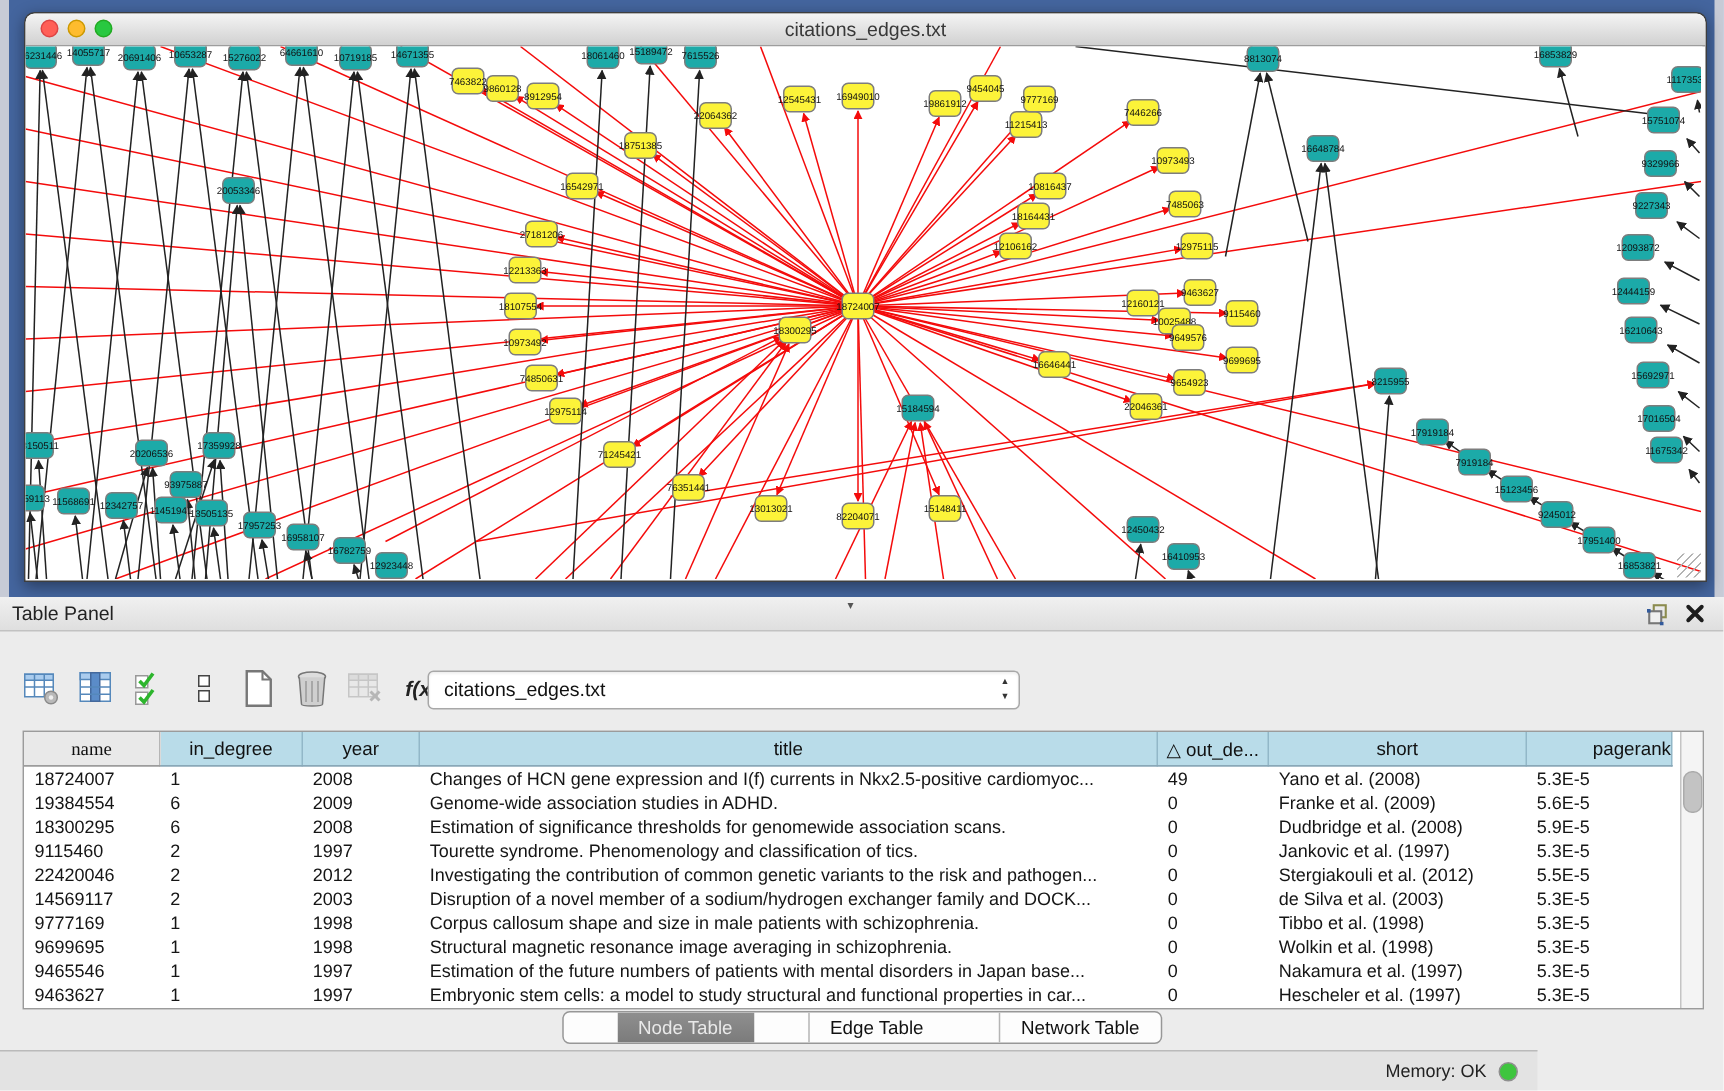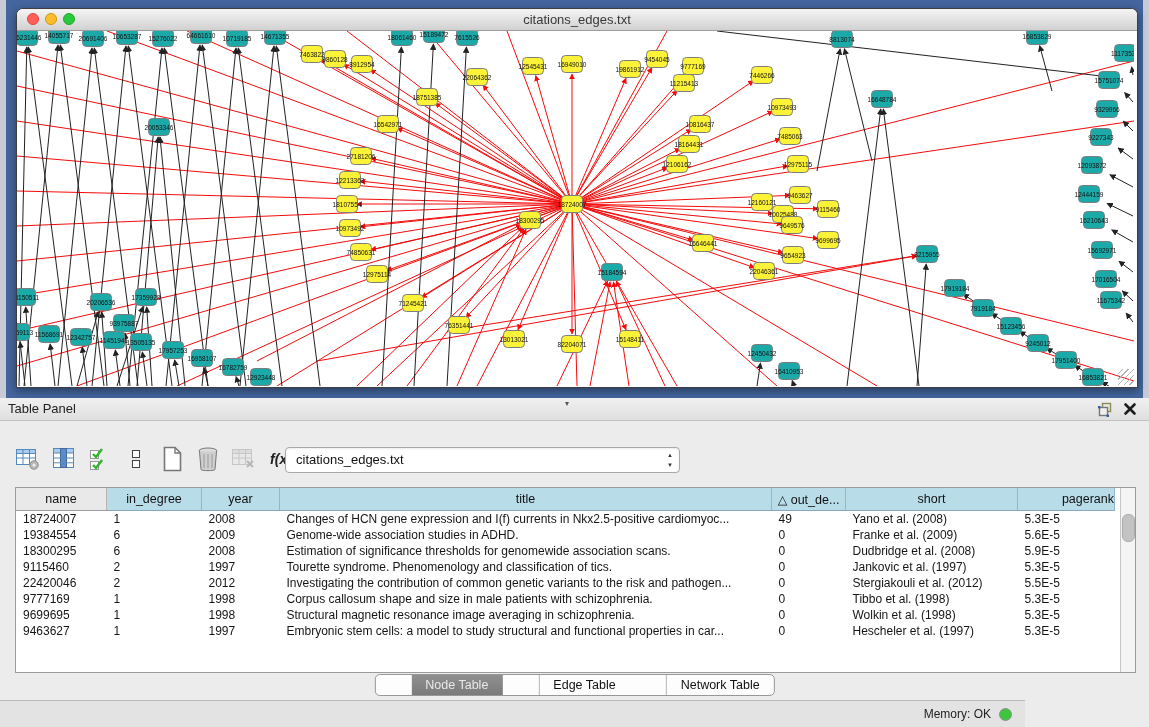--- a/index.html
+++ b/index.html
@@ -42,21 +42,21 @@
   #combo{position:absolute;left:285px;top:49px;width:393px;height:24px;background:#fff;
        border:1px solid #a8a8a8;border-radius:4px;box-shadow:inset 0 1px 2px rgba(0,0,0,.08);}
   #combo-value{position:absolute;left:10px;line-height:24px;font-size:13px;color:#111;}
   #combo-arrows{position:absolute;right:6px;top:2px;font-size:6px;line-height:10px;color:#333;text-align:center;}
 
   #table-wrap{position:absolute;left:15px;top:89px;width:1119px;height:184px;background:#fff;
        border:1px solid #9b9b9b;overflow:hidden;}
   table{border-collapse:collapse;table-layout:fixed;}
   th{height:22px;background:#b9dce9;border-right:1px solid #92b7c8;border-bottom:1px solid #89a8b8;
      font-weight:normal;font-size:12.5px;color:#111;padding:0;text-align:center;overflow:hidden;white-space:nowrap;}
-  th.col-name{background:#e9e9e9;border-right-color:#b5b5b5;border-bottom-color:#9c9c9c;}
+  th.col-name{background:#e9e9e9;border-right-color:#b5b5b5;border-bottom-color:#9c9c9c;font-family:Liberation Serif, serif;}
   td{height:16px;font-size:12px;color:#151515;padding:0 4px 0 7px;
      white-space:nowrap;overflow:hidden;}
   #vscroll{position:absolute;right:0;top:0;bottom:0;width:14px;background:#f4f4f4;border-left:1px solid #c4c4c4;}
   #vthumb{position:absolute;left:1px;top:26px;width:11px;height:26px;border-radius:6px;
      background:#c3c3c3;border:1px solid #ababab;}
 
   #tabs{position:absolute;top:276px;left:50%;transform:translateX(-50%);display:flex;
      border:1px solid #979797;border-radius:5px;overflow:hidden;background:#fdfdfd;height:20px;}
   .tab{padding:0 14px;line-height:20px;font-size:12.5px;color:#111;border-left:1px solid #b5b5b5;margin-left:36px;}
   .tab:first-child{border-left:none;}
@@ -730,38 +730,56 @@
           <tr>
             <td>22420046</td>
             <td>2</td>
             <td>2012</td>
             <td>Investigating the contribution of common genetic variants to the risk and pathogen...</td>
             <td>0</td>
             <td>Stergiakouli et al. (2012)</td>
             <td>5.5E-5</td>
           </tr>
           <tr>
+            <td>14569117</td>
+            <td>2</td>
+            <td>2003</td>
+            <td>Disruption of a novel member of a sodium/hydrogen exchanger family and DOCK...</td>
+            <td>0</td>
+            <td>de Silva et al. (2003)</td>
+            <td>5.3E-5</td>
+          </tr>
+          <tr>
             <td>9777169</td>
             <td>1</td>
             <td>1998</td>
             <td>Corpus callosum shape and size in male patients with schizophrenia.</td>
             <td>0</td>
             <td>Tibbo et al. (1998)</td>
             <td>5.3E-5</td>
           </tr>
           <tr>
             <td>9699695</td>
             <td>1</td>
             <td>1998</td>
             <td>Structural magnetic resonance image averaging in schizophrenia.</td>
             <td>0</td>
             <td>Wolkin et al. (1998)</td>
             <td>5.3E-5</td>
           </tr>
           <tr>
+            <td>9465546</td>
+            <td>1</td>
+            <td>1997</td>
+            <td>Estimation of the future numbers of patients with mental disorders in Japan base...</td>
+            <td>0</td>
+            <td>Nakamura et al. (1997)</td>
+            <td>5.3E-5</td>
+          </tr>
+          <tr>
             <td>9463627</td>
             <td>1</td>
             <td>1997</td>
             <td>Embryonic stem cells: a model to study structural and functional properties in car...</td>
             <td>0</td>
             <td>Hescheler et al. (1997)</td>
             <td>5.3E-5</td>
           </tr>
         </tbody>
     </table>

